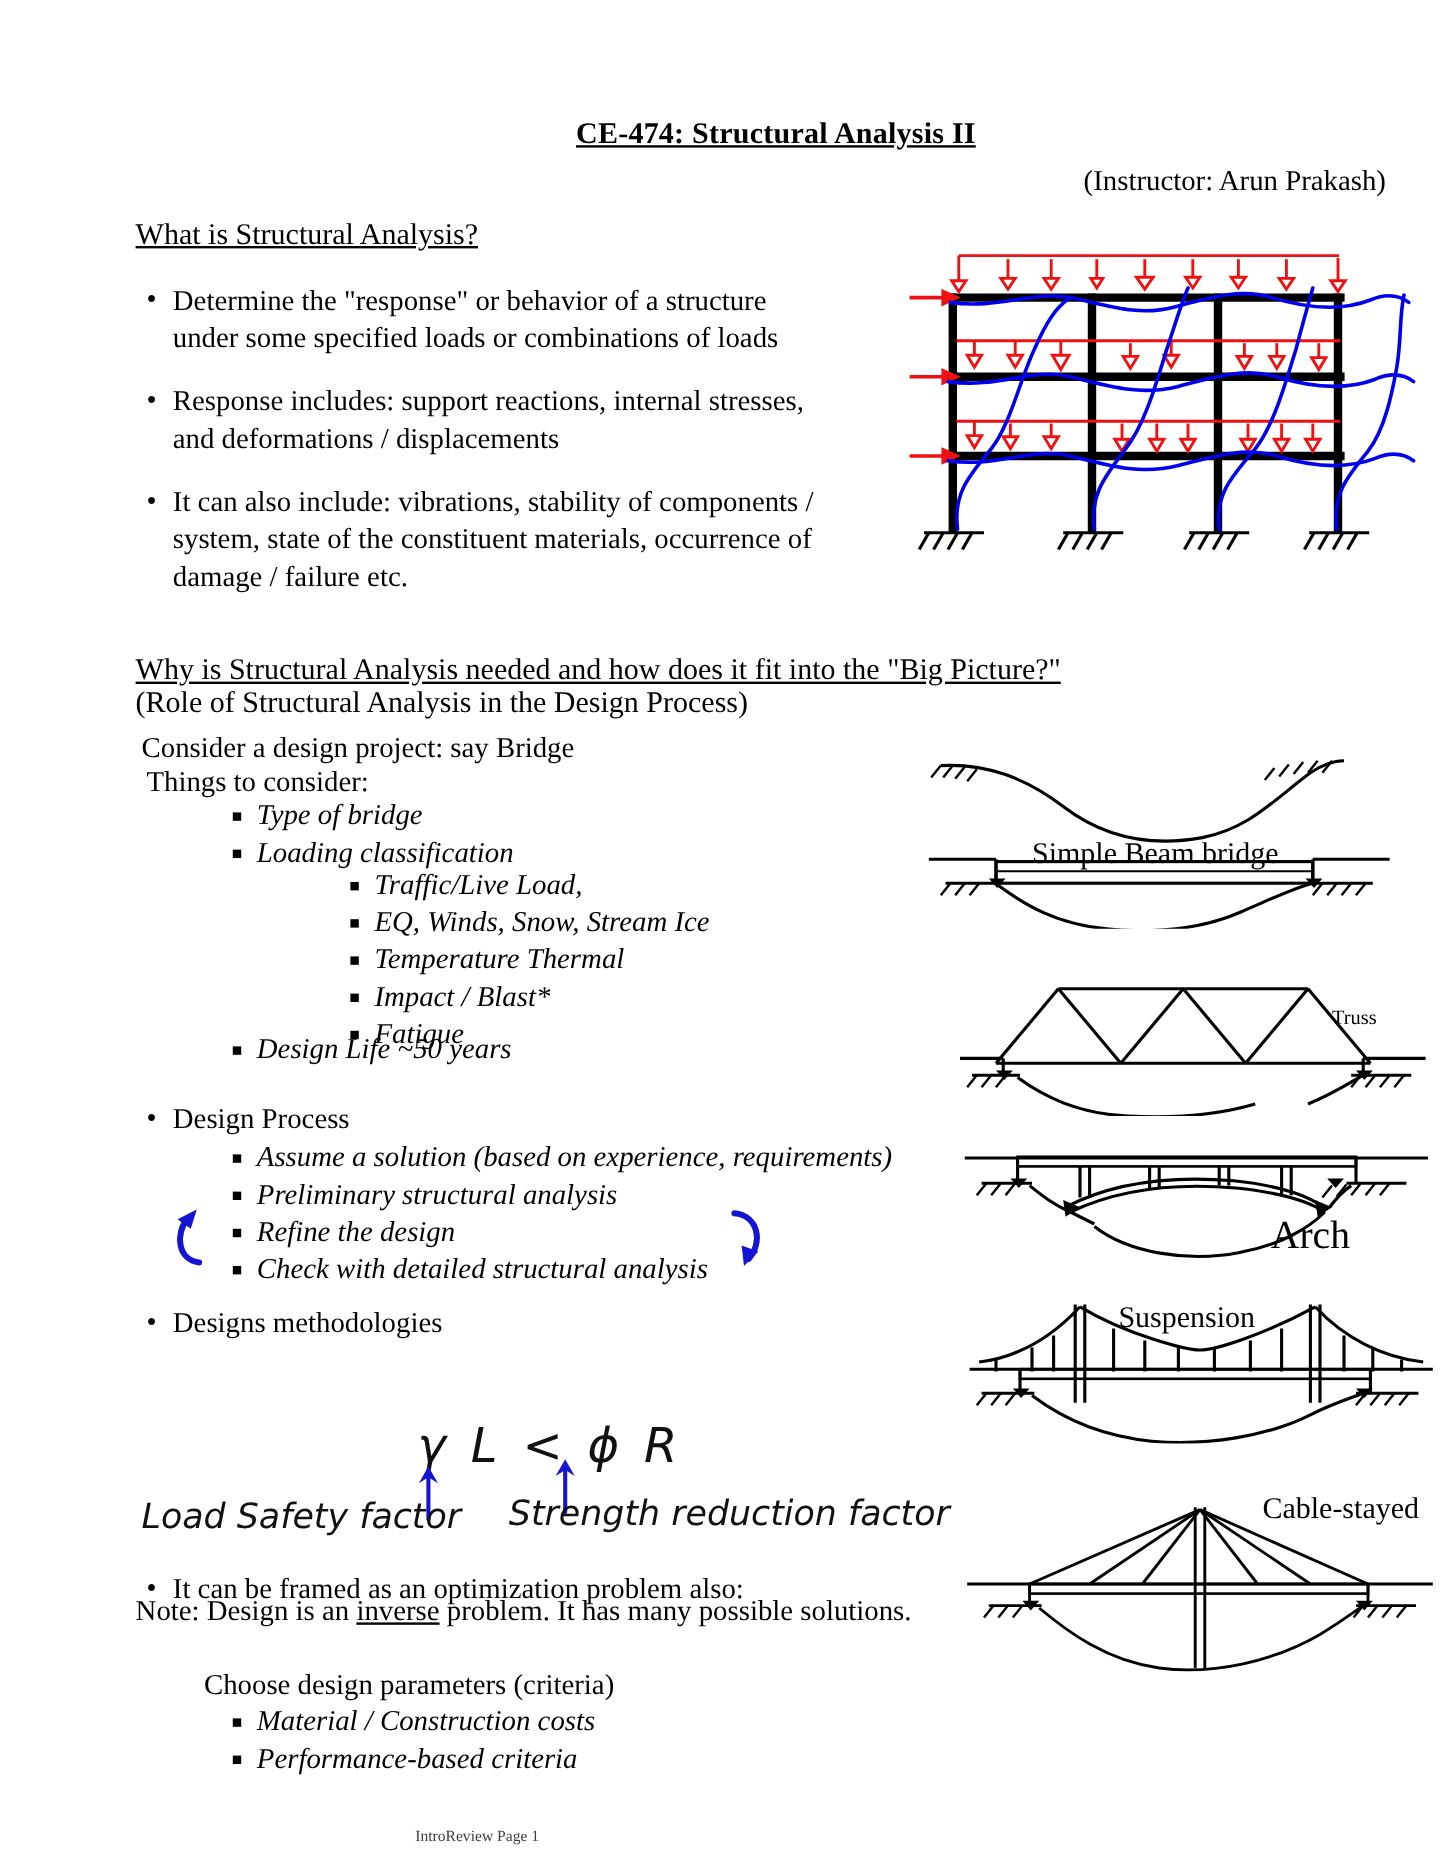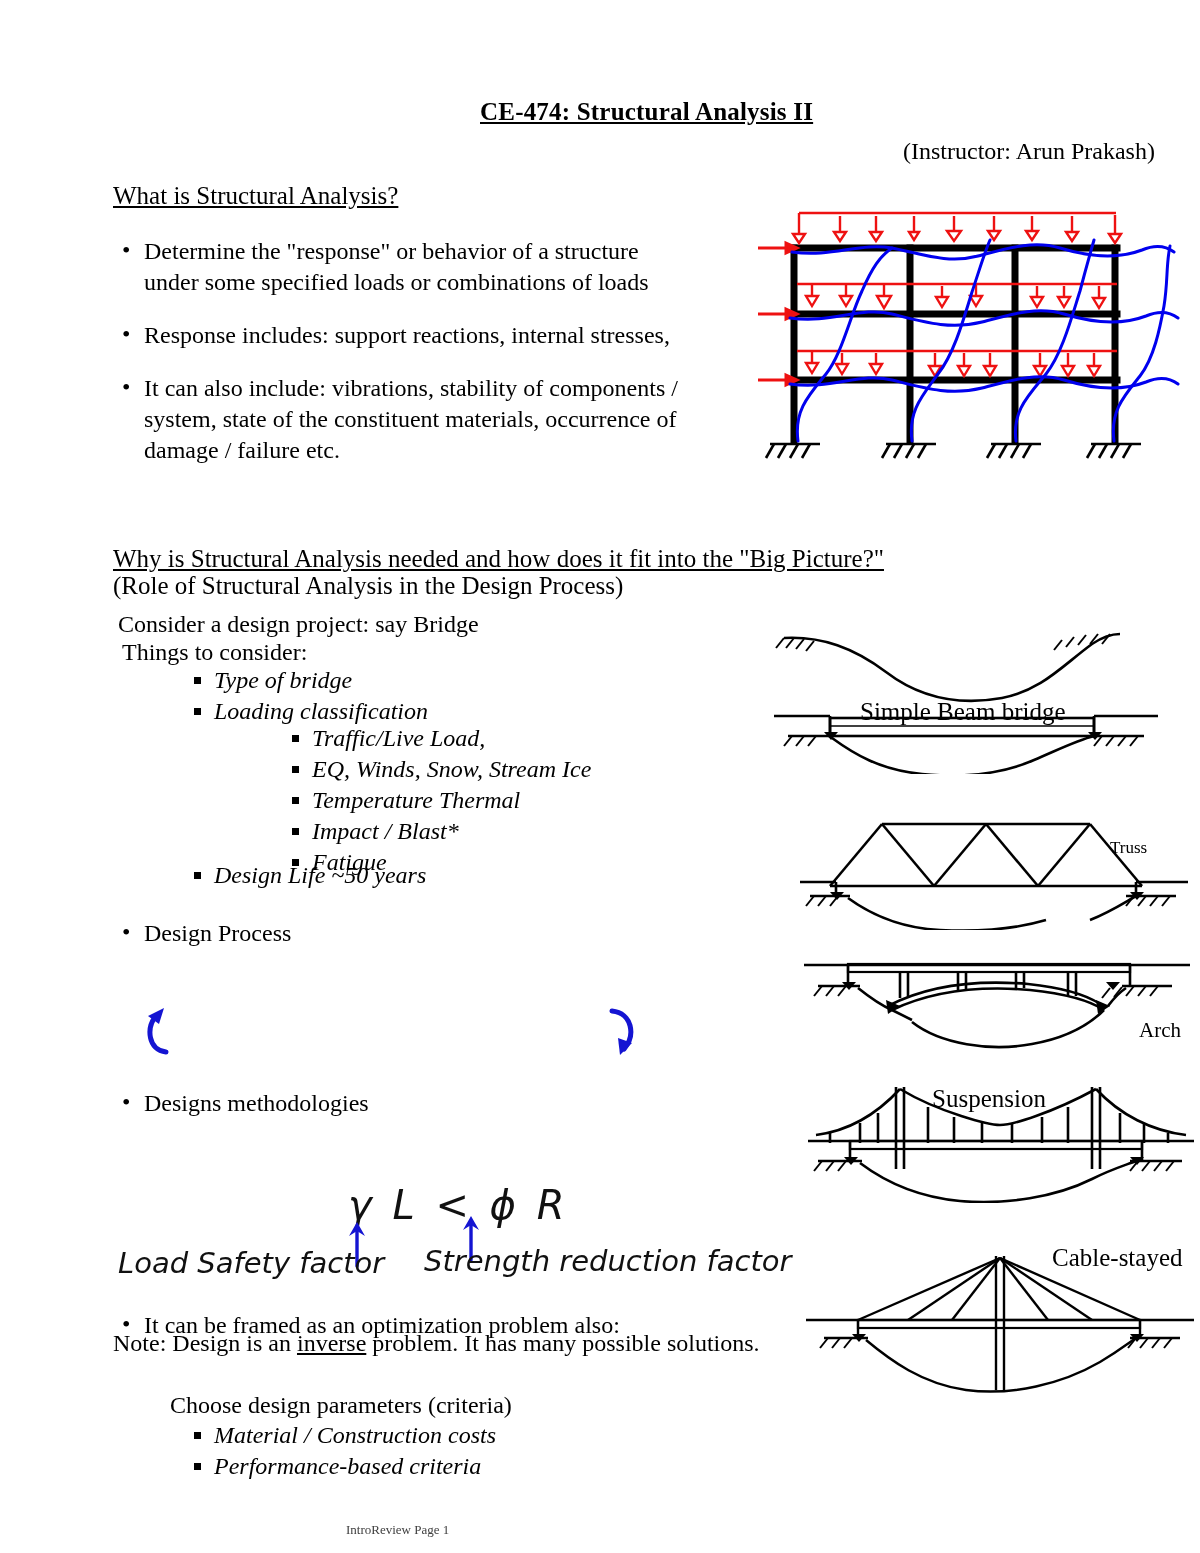--- a/index.html
+++ b/index.html
@@ -56,20 +56,21 @@
   <div class="abs heading" style="left:113px;top:182px;">What is Structural Analysis?</div>
 
   <div class="abs" style="left:118px;top:236px;width:620px;">
     <ul class="lv1">
       <li style="margin-bottom:22px;">
         <span>Determine the "response" or behavior of a structure</span><br>
         <span>under some specified loads or combinations of loads</span>
       </li>
       <li style="margin-bottom:22px;">
         <span>Response includes: support reactions, internal stresses,</span><br>
+        <span>and deformations / displacements</span>
       </li>
       <li>
         <span>It can also include: vibrations, stability of components /</span><br>
         <span>system, state of the constituent materials, occurrence of</span><br>
         <span>damage / failure etc.</span>
       </li>
     </ul>
   </div>
 
   <div class="abs" style="left:742px;top:196px;width:460px;height:290px;">
@@ -243,20 +244,30 @@
     <span>Design Life ~50 years</span>
   </div>
 
   <div class="abs" style="left:118px;top:918px;width:680px;">
     <ul class="lv1">
       <li>
         <span>Design Process</span>
       </li>
     </ul>
   </div>
+  <div class="abs" style="left:190px;top:950px;width:620px;">
+    <div class="sq">
+      <span>Assume a solution (based on experience, requirements)</span></div>
+    <div class="sq">
+      <span>Preliminary structural analysis</span></div>
+    <div class="sq">
+      <span>Refine the design</span></div>
+    <div class="sq">
+      <span>Check with detailed structural analysis</span></div>
+  </div>
 
   <div class="abs" style="left:140px;top:1000px;width:40px;height:60px;">
     <svg width="40" height="60" viewBox="0 0 40 60">
       <path d="M26 52 C8 50 6 28 16 16" stroke="#1414d2" stroke-width="5" fill="none" stroke-linecap="round"></path>
       <path d="M8 16 L24 8 L19 24 Z" fill="#1414d2"></path>
     </svg>
   </div>
   <div class="abs" style="left:604px;top:1005px;width:44px;height:58px;">
     <svg width="44" height="58" viewBox="0 0 44 58">
       <path d="M8 6 C28 8 32 30 20 44" stroke="#1414d2" stroke-width="5" fill="none" stroke-linecap="round"></path>
@@ -444,21 +455,21 @@
         <path d="M112 70 C140 92 190 100 232 92 C266 86 290 72 304 58"></path>
       </g>
       <g fill="#000">
         <path d="M42 30 L56 30 L49 38 Z"></path>
         <path d="M306 30 L320 30 L313 38 Z"></path>
         <path d="M86 48 L100 54 L88 62 Z"></path>
         <path d="M296 48 L310 54 L298 62 Z"></path>
       </g>
     </svg>
   </div>
-  <div class="abs body-line" style="left:1139px;top:1015px;font-size:21px;text-align:right;">Arch</div>
+  <div class="abs body-line" style="left:1059px;top:1015px;font-size:33px;text-align:right;">Arch</div>
 
   <div class="abs" style="left:800px;top:1073px;width:400px;height:130px;">
     <svg width="400" height="130" viewBox="0 0 400 130">
       <g stroke="#000" fill="none" stroke-width="2.6">
 
         <line x1="96" y1="14" x2="96" y2="96"></line>
           <line x1="104" y1="14" x2="104" y2="96"></line>
         <line x1="292" y1="14" x2="292" y2="96"></line>
           <line x1="300" y1="14" x2="300" y2="96"></line>
 

